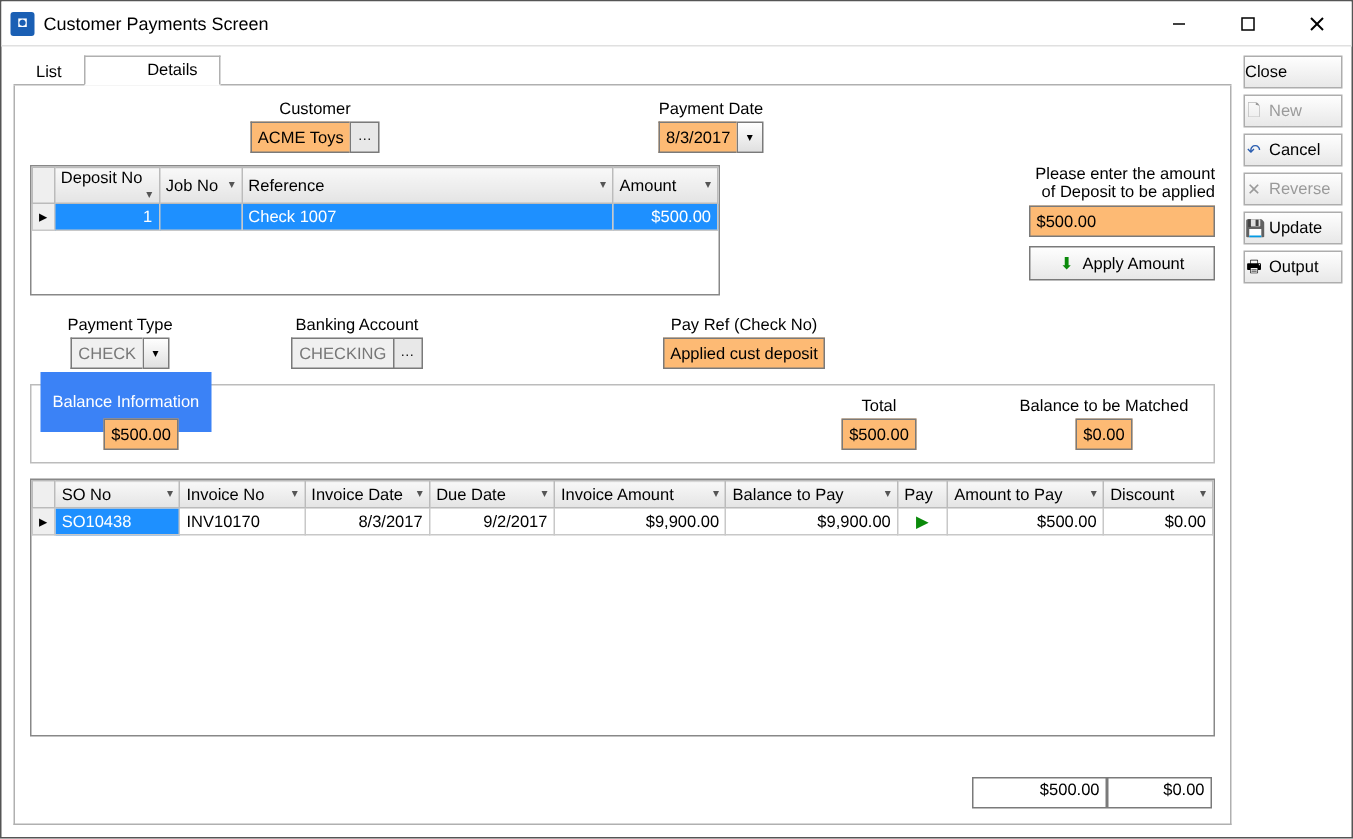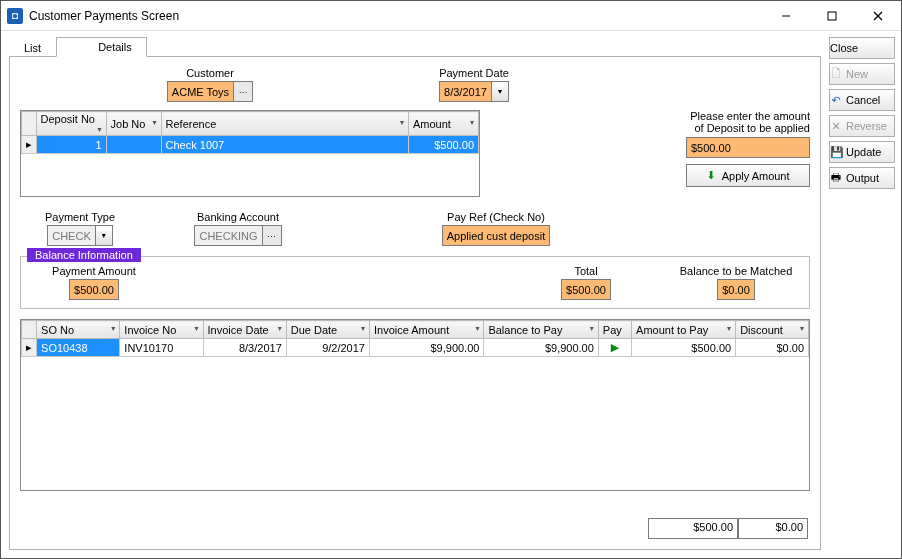--- a/index.html
+++ b/index.html
@@ -37,21 +37,21 @@
 .grid th { background: linear-gradient(#f8f8f8,#e4e4e4); border: 1px solid #bbb; font-weight: normal; padding: 1px 4px; text-align: left; height: 18px; }
 .grid td { border: 1px solid #c8c8c8; padding: 1px 4px; height: 18px; }
 .grid .rowhdr { width: 14px; background: #efefef; }
 .grid .colfilter { float: right; font-size: 8px; color: #555; margin-left: 4px; }
 .selrow td { background: #1e90ff; color: #fff; }
 .selrow td.rowhdr { background: #efefef; color:#000; }
 .right-num { text-align: right; }
 .deposit-right { width: 200px; text-align: right; }
 .apply-btn { height: 23px; width: 124px; border: 1px solid #7a7a7a; background: linear-gradient(#fefefe,#e8e8e8); margin-top: 6px; cursor: pointer; display:flex; align-items:center; justify-content:center; gap:6px; font-size:11px; }
 .balance-group { border: 1px solid #bcbcbc; margin-top: 10px; padding: 8px; position: relative; }
-.balance-legend { position: absolute; top: -9px; left: 6px; background: #6d28d9; color: #fff; font-size: 11px; padding: 1px 8px; }
+.balance-legend { position: absolute; top: -9px; left: 6px; background: #3b82f6; color: #fff; font-size: 11px; padding: 14px 8px; }
 .balance-row { display:flex; gap: 20px; }
 .invoice-area { border: 1px solid #888; margin-top: 10px; height: 172px; overflow: hidden; position: relative; }
 .footer-totals { position: absolute; right: 12px; bottom: 10px; display: flex; }
 .footer-box { border: 1px solid #7a7a7a; height: 21px; width: 90px; text-align: right; padding: 2px 4px; font-size: 11px; background:#fff; }
 .textright { text-align:right; }
 svg { display:block; }
 .grid-body-blank { height: 42px; }
 .grid-body-blank2 { height: 140px; }
 </style>
 </head>

